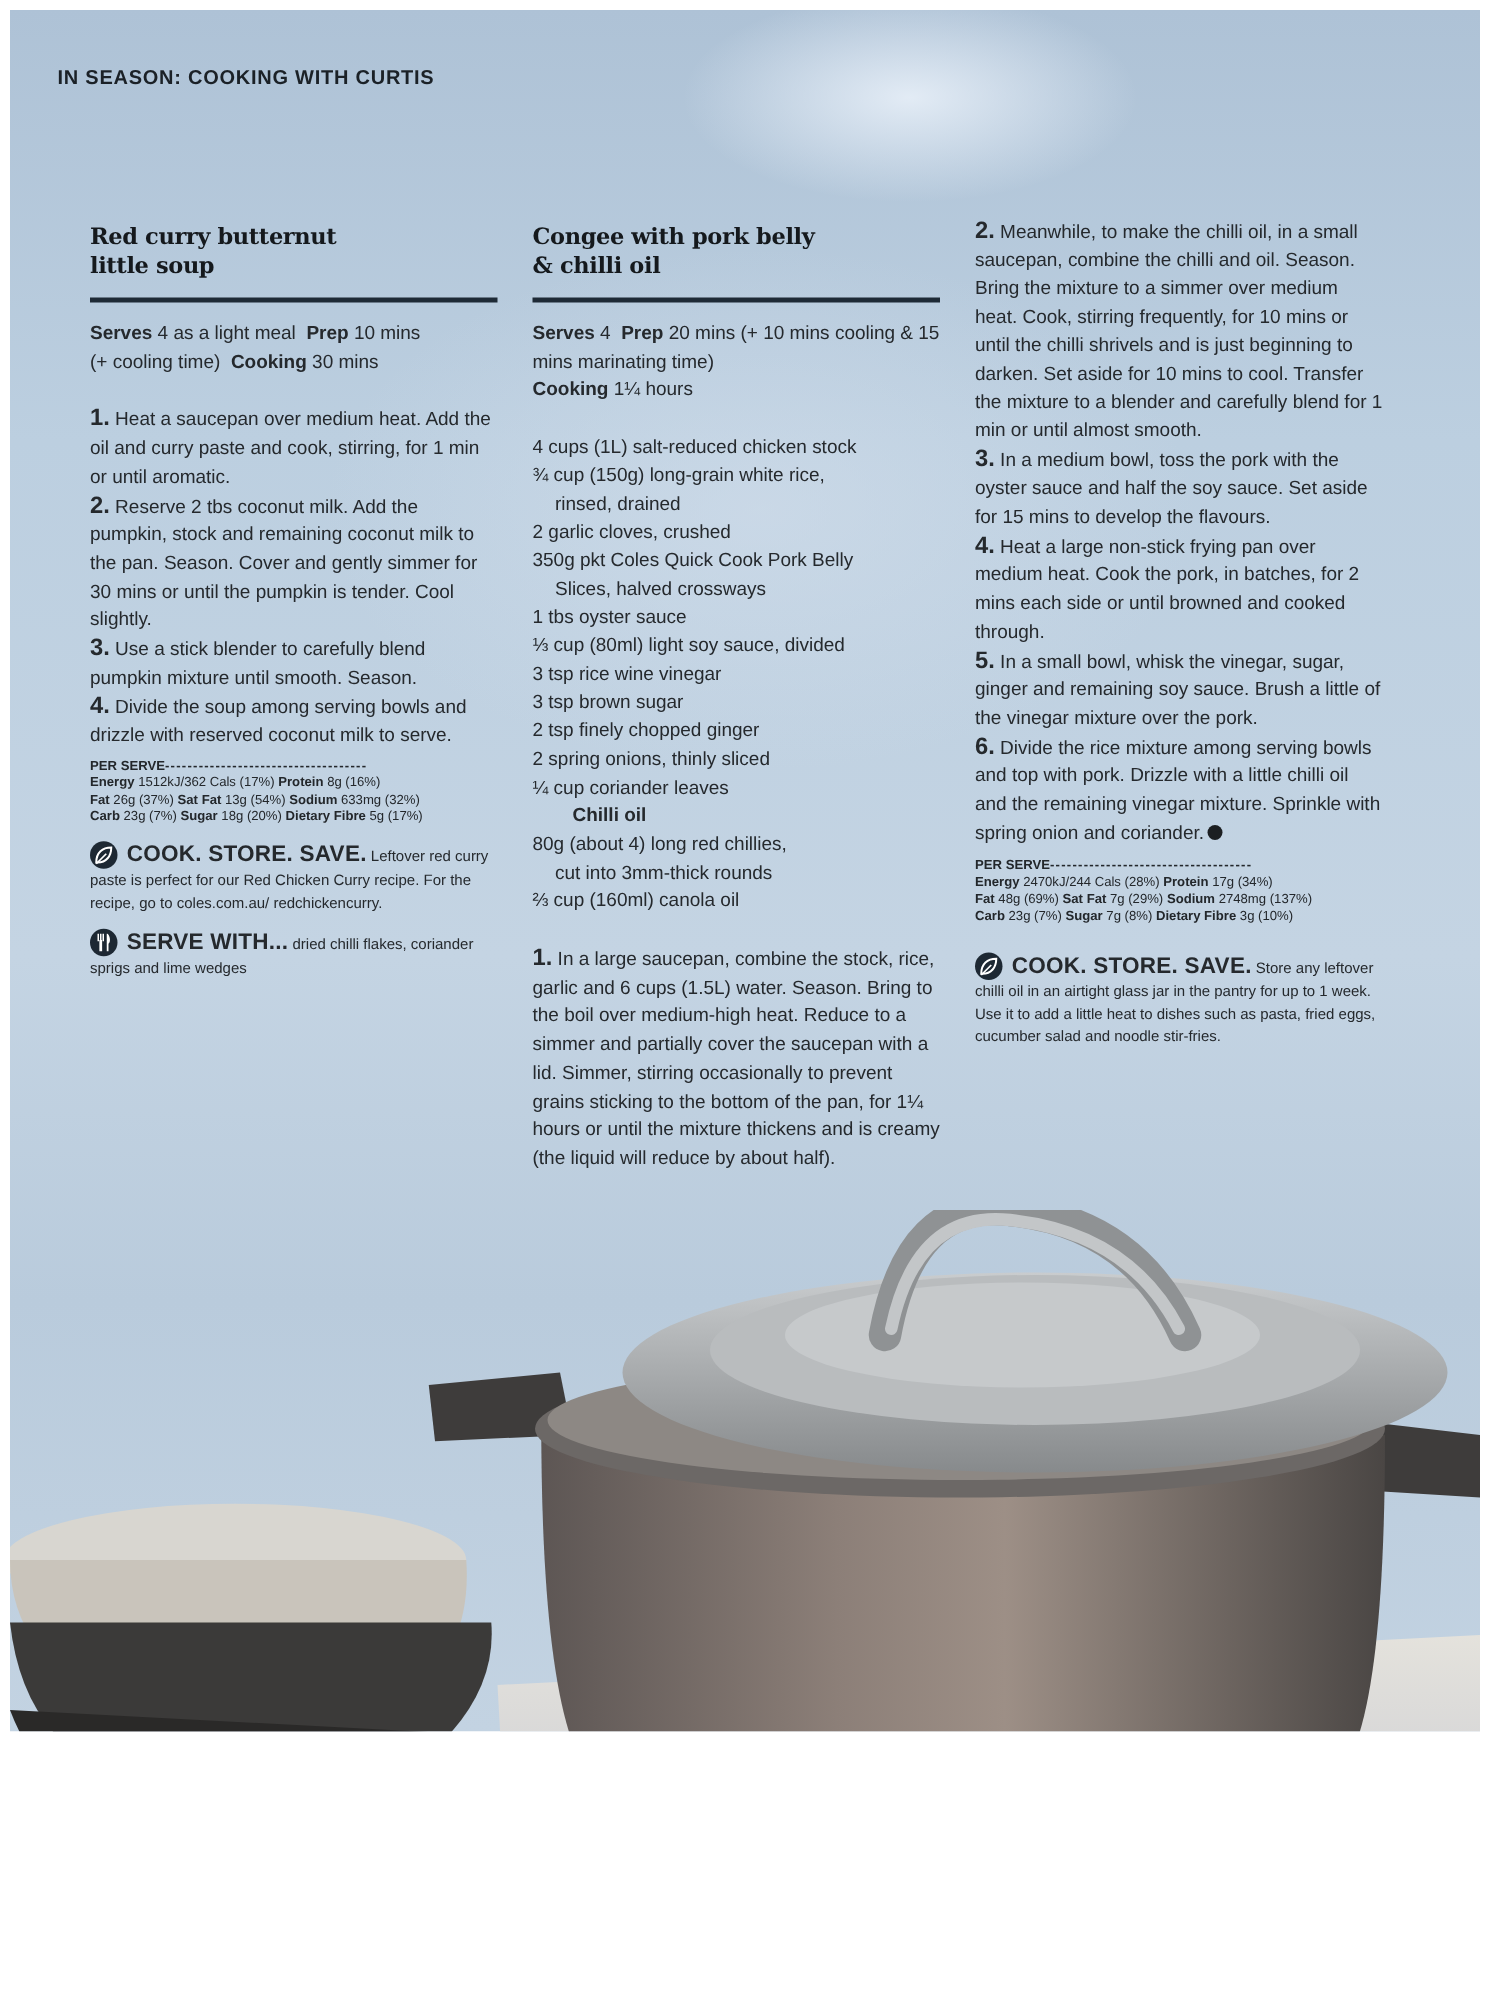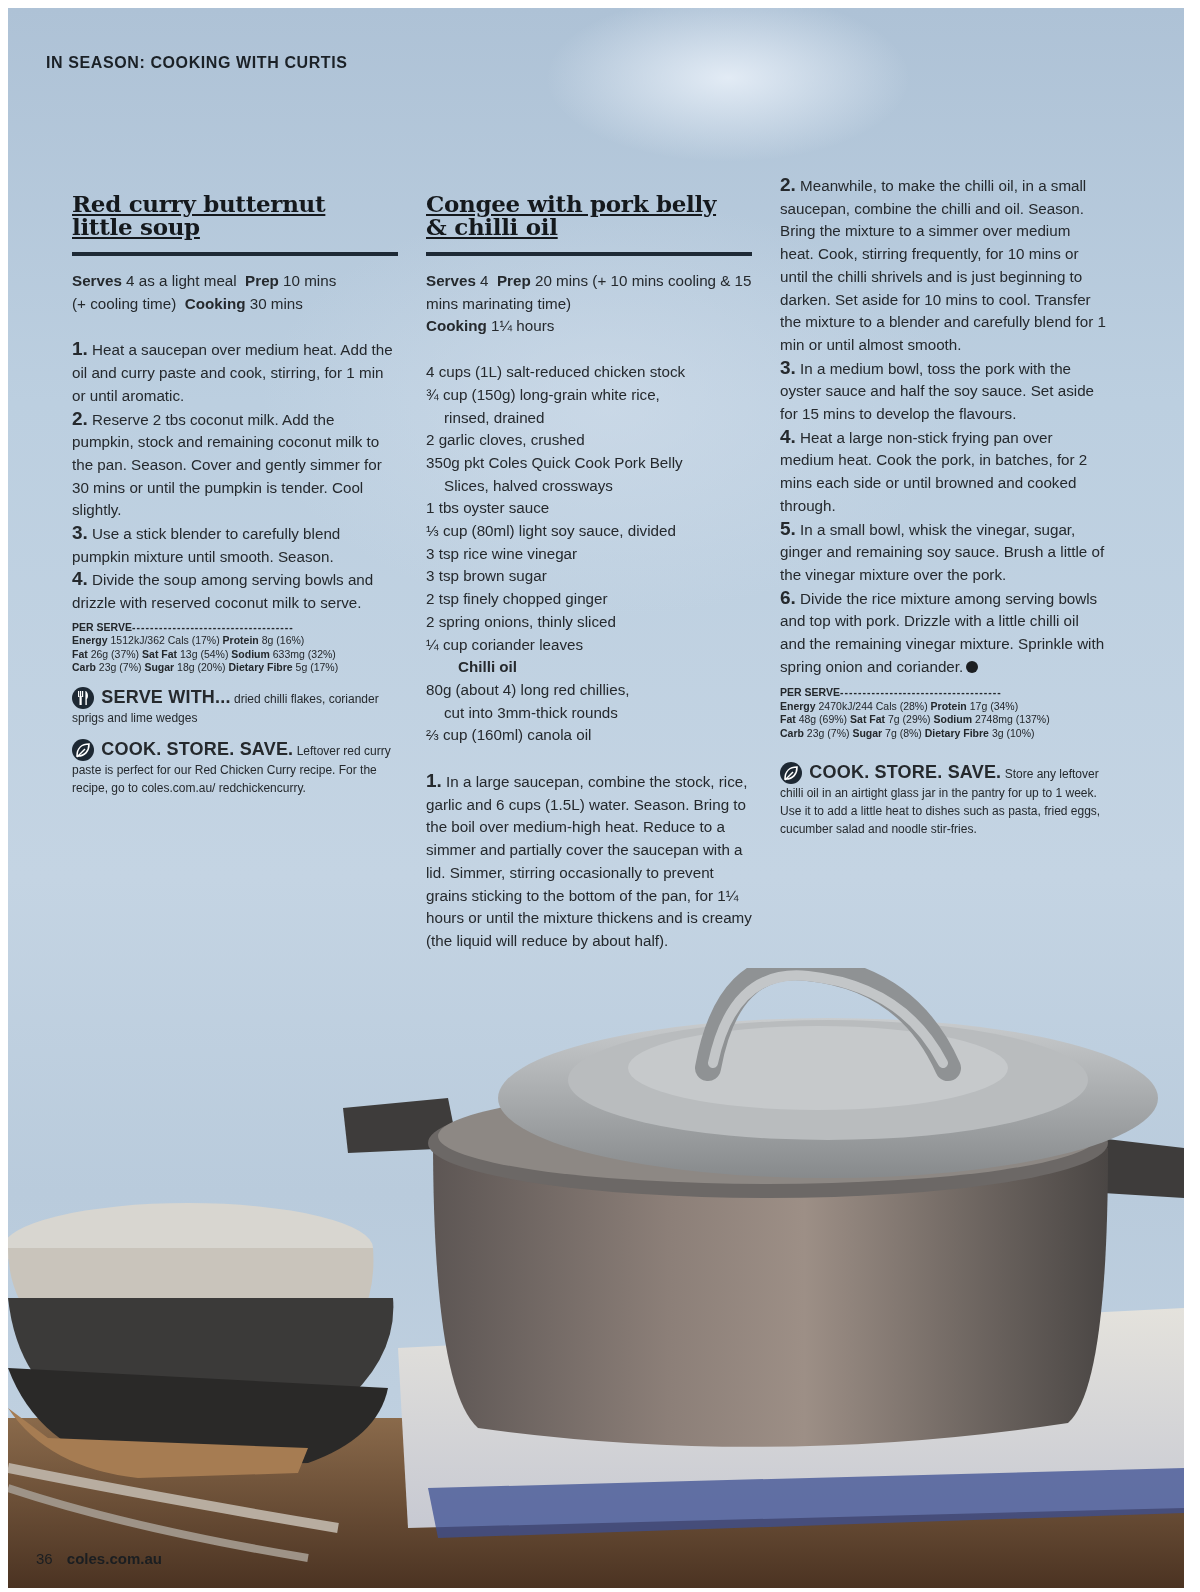--- a/index.html
+++ b/index.html
@@ -2,37 +2,37 @@
 <html><head>
 <meta charset="utf-8">
 <style>
   html, body { margin:0; padding:0; }
   body {
     width:1200px; height:1592px; position:relative; overflow:hidden;
     font-family:"Liberation Sans", sans-serif; color:#1f2328;
     background:#ffffff;
   }
   .page {
-    position:absolute; left:8px; top:8px; width:1176px; height:1580px; overflow:hidden;
+    position:absolute; left:8px; top:8px; width:1176px; height:1377px; overflow:hidden;
     background:
       radial-gradient(ellipse 260px 120px at 720px 70px, rgba(235,242,250,0.85), rgba(235,242,250,0) 70%),
       radial-gradient(ellipse 500px 300px at 600px 400px, rgba(210,222,235,0.6), rgba(210,222,235,0) 70%),
       linear-gradient(180deg, #aec2d6 0%, #bccfe0 25%, #c4d4e3 55%, #b9cbdc 75%, #c3d3e2 100%);
   }
   .kicker {
     position:absolute; left:38px; top:46px; font-weight:bold; font-size:16px; letter-spacing:0.6px;
     color:#1b2127;
   }
   .col { position:absolute; top:162px; width:326px; }
   .col1 { left:64px; }
   .col2 { left:418px; }
   .col3 { left:772px; top:166px; }
   .title {
-    font-family:"DejaVu Serif", serif; font-weight:bold; font-size:23px; line-height:23px;
-    color:#15191d; letter-spacing:-0.3px; margin:22px 0 0 0;text-decoration:underline;
+    font-family:"DejaVu Serif", serif; font-weight:bold; font-size:18px; line-height:23px;
+    color:#15191d; letter-spacing:-0.3px; margin:8px 0 0 0;
   }
   .rule { height:4px; background:#1e2a36; margin:14px 0 14px 0; }
   .meta, .ing, .step, .body { font-size:15.2px; line-height:22.7px; color:#25292d; }
   .meta b, .ing b { font-weight:bold;text-align:right; }
   .ing { margin-top:23px; }
   .ing div { }
   .ing .indent { padding-left:18px; }
   .ing .sub { font-weight:bold;margin-left:32px; }
   .steps { margin-top:23px; }
   .step .num { font-weight:bold; font-size:19px; }
@@ -88,41 +88,41 @@
           <span>PER SERVE</span>
           <span class="dash">------------------------------------</span>
         </div>
       <div><b>Energy</b> <span>1512kJ/362 Cals (17%)</span> <b>Protein</b> <span>8g (16%)</span></div>
       <div><b>Fat</b> <span>26g (37%)</span> <b>Sat Fat</b> <span>13g (54%)</span> <b>Sodium</b> <span>633mg (32%)</span></div>
       <div><b>Carb</b> <span>23g (7%)</span> <b>Sugar</b> <span>18g (20%)</span> <b>Dietary Fibre</b> <span>5g (17%)</span></div>
     </div>
     <div class="tip">
       <span class="tipicon">
         <svg width="22" height="22" viewBox="0 0 22 22">
+            <path d="M5 17 C5 9 10 5 17 5 C17 12 13 17 6 17 Z" fill="none" stroke="#fff" stroke-width="1.6"></path>
+            <path d="M5 18 L13 10" stroke="#fff" stroke-width="1.4"></path>
+          </svg>
+      </span>
+      <span class="lbl">COOK. STORE. SAVE.</span>
+      <span>Leftover red curry paste is perfect for our Red Chicken Curry recipe. For the recipe, go to coles.com.au/ redchickencurry.</span>
+    </div>
+    <div class="tip">
+      <span class="tipicon">
+        <svg width="22" height="22" viewBox="0 0 22 22">
             <g fill="#fff">
               <rect x="6" y="4" width="1.2" height="6"></rect>
               <rect x="8" y="4" width="1.2" height="6"></rect>
               <rect x="10" y="4" width="1.2" height="6"></rect>
               <rect x="7.5" y="9" width="2.2" height="9"></rect>
               <path d="M14 4 C16.5 6 16.5 11 14.8 12 L14.8 18 L13.4 18 L13.4 4 Z"></path>
             </g>
           </svg>
       </span>
       <span class="lbl">SERVE WITH...</span>
       <span>dried chilli flakes, coriander sprigs and lime wedges</span>
-    </div>
-    <div class="tip">
-      <span class="tipicon">
-        <svg width="22" height="22" viewBox="0 0 22 22">
-            <path d="M5 17 C5 9 10 5 17 5 C17 12 13 17 6 17 Z" fill="none" stroke="#fff" stroke-width="1.6"></path>
-            <path d="M5 18 L13 10" stroke="#fff" stroke-width="1.4"></path>
-          </svg>
-      </span>
-      <span class="lbl">COOK. STORE. SAVE.</span>
-      <span>Leftover red curry paste is perfect for our Red Chicken Curry recipe. For the recipe, go to coles.com.au/ redchickencurry.</span>
     </div>
   </div>
 
   <div class="col col2">
     <h2 class="title">
       <span>Congee with pork belly</span><br>
       <span>&amp; chilli oil</span>
     </h2>
     <div class="rule"></div>
     <div class="meta">

